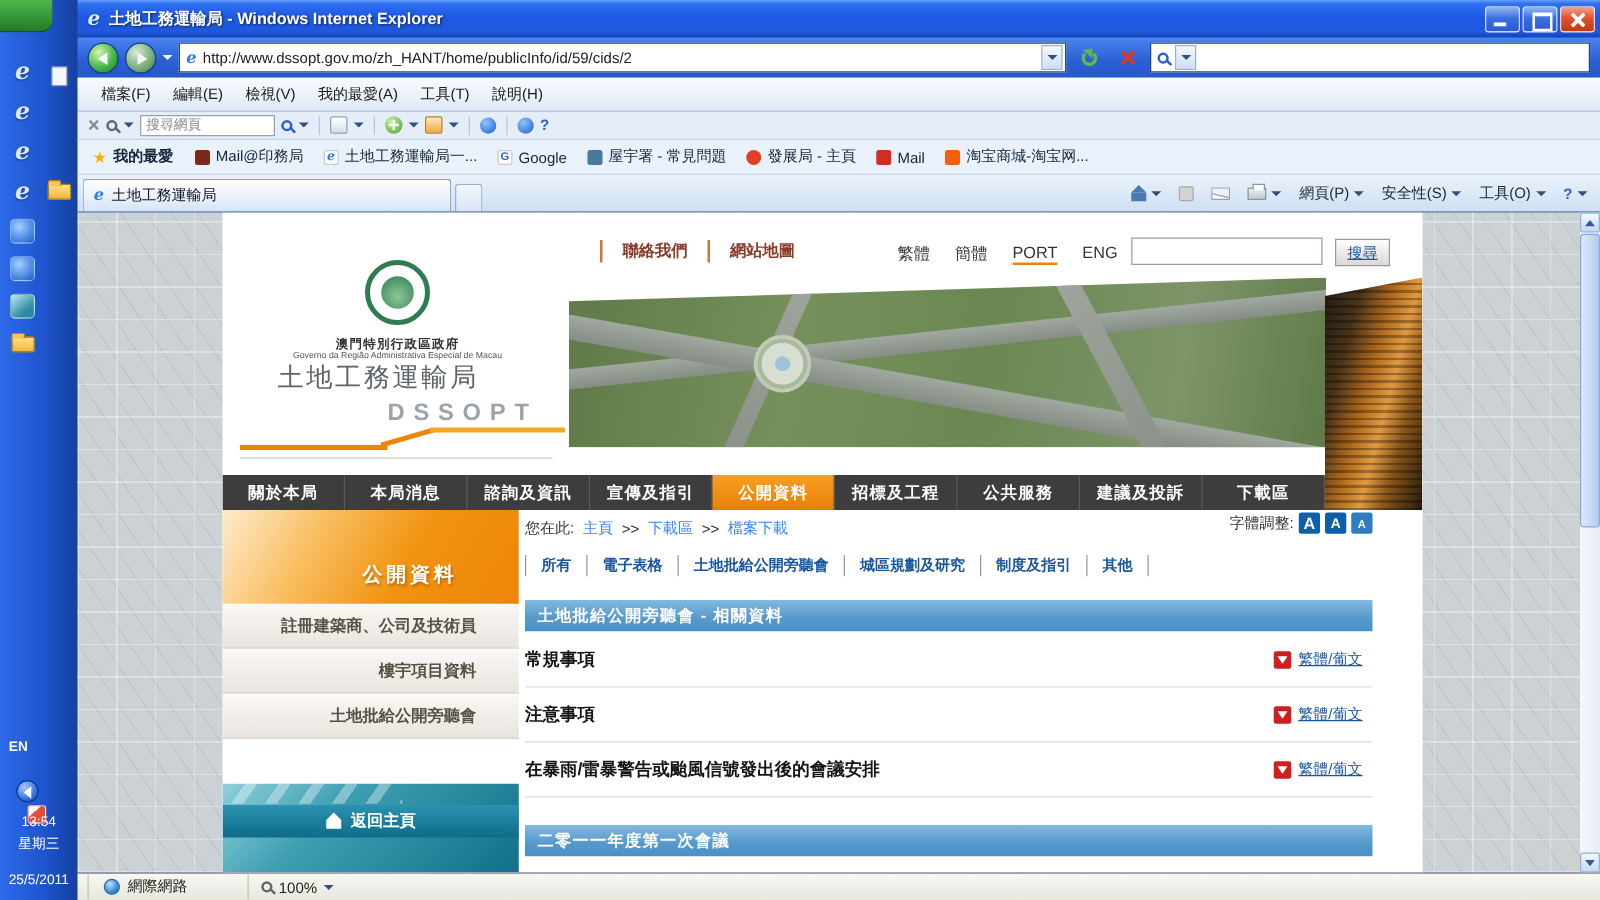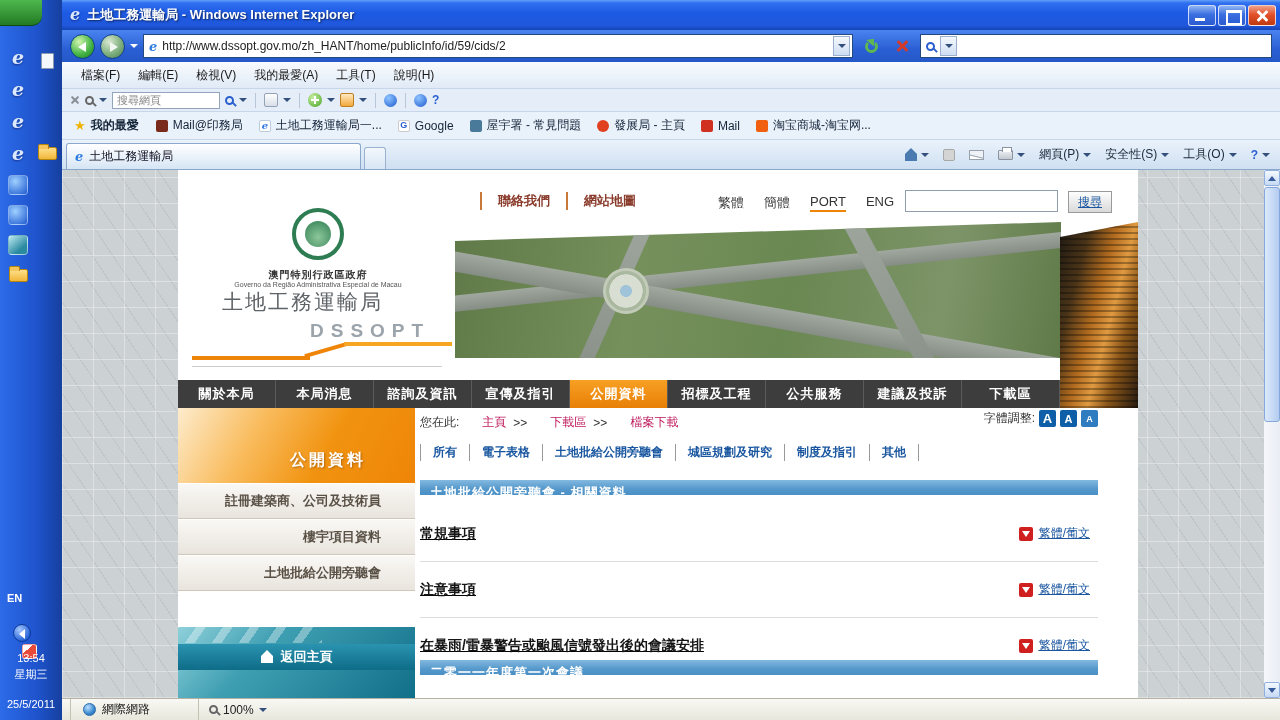--- a/index.html
+++ b/index.html
@@ -184,33 +184,33 @@
     background:linear-gradient(135deg,#8ed0da 0%,#3f9fb2 35%,#117089 100%); }
   .sb-teal::before { content:""; position:absolute; left:-6px; top:-4px; width:150px; height:20px;
     background:repeating-linear-gradient(125deg,rgba(255,255,255,.35) 0 8px,transparent 8px 22px); }
   .home-bar { position:absolute; left:0; top:17px; width:100%; height:26px; background:linear-gradient(#2a93b0,#0e6c88);
     display:flex; align-items:center; justify-content:center; gap:8px; color:#fff; font-size:13px; font-weight:bold; }
   .house-w { position:relative; width:12px; height:7px; background:#fff; margin-top:5px; }
   .house-w::before { content:""; position:absolute; top:-6px; left:0; border-left:6px solid transparent; border-right:6px solid transparent; border-bottom:6px solid #fff; }
 
   .content { position:absolute; left:240px; top:238px; width:680px; height:290px; font-size:12px; }
   .crumb { position:absolute; left:2px; top:6px; display:flex; gap:7px; align-items:center; color:#333; }
-  .crumb-link { color:#be185d;margin-left:16px; }
+  .crumb-link { color:#3b82f6; }
   .font-adjust { position:absolute; right:0; top:2px; display:flex; align-items:center; gap:4px; color:#333; }
   .fa-box { width:17px; height:17px; background:#0f5fa8; color:#fff; display:flex; align-items:center; justify-content:center;
     border-radius:2px; font-weight:bold; }
   .fa1 { font-size:13px; } .fa2 { font-size:11px; } .fa3 { font-size:9px; background:#2f7cc0; }
   .filters { position:absolute; left:2px; top:36px; display:flex; align-items:center; color:#1a57a0; font-weight:bold; }
   .filter { padding:0 12px; border-left:1px solid #999; white-space:nowrap; }
   .filter:last-child { border-right:1px solid #999; }
-  .sec { position:absolute; left:2px; right:0; height:15px; color:#fff; font-size:13px; font-weight:bold; line-height:25px;
+  .sec { position:absolute; left:2px; right:0; height:25px; color:#fff; font-size:13px; font-weight:bold; line-height:25px;
     padding-left:10px; letter-spacing:1px; background:linear-gradient(180deg,#83b9e0 0%,#5598cb 60%,#4a90c6 100%); }
   .sec1 { top:72px; } .sec2 { top:252px; }
   .docs { position:absolute; left:2px; right:0; top:98px; }
-  .doc-row { height:56px; display:flex; align-items:center; border-bottom:1px solid #dcdcdc;text-decoration:underline; }
+  .doc-row { height:44px; display:flex; align-items:center; border-bottom:1px solid #dcdcdc; }
   .doc-title { font-size:14px; font-weight:bold; color:#151515; }
   .doc-right { margin-left:auto; display:flex; align-items:center; gap:6px; padding-right:8px; }
   .pdf-ico { width:14px; height:14px; background:#cf1f1f; border-radius:2px; position:relative; flex:none; }
   .pdf-ico::after { content:""; position:absolute; left:3px; top:4px; border-left:4px solid transparent; border-right:4px solid transparent; border-top:6px solid #fff; }
   .doc-link { color:#1a57a0; text-decoration:underline; font-size:12px; }
 
   .scrollbar { position:absolute; right:0; top:0; width:16px; height:528px; background:linear-gradient(90deg,#f6f7fa,#e9edf4); }
   .sb-btn { position:absolute; left:0; width:16px; height:16px; background:linear-gradient(#f4f8fe,#c6d9f4);
     border:1px solid #8fb0e0; border-radius:2px; display:flex; align-items:center; justify-content:center; }
   .sb-up { top:0; } .sb-down { bottom:0; }

